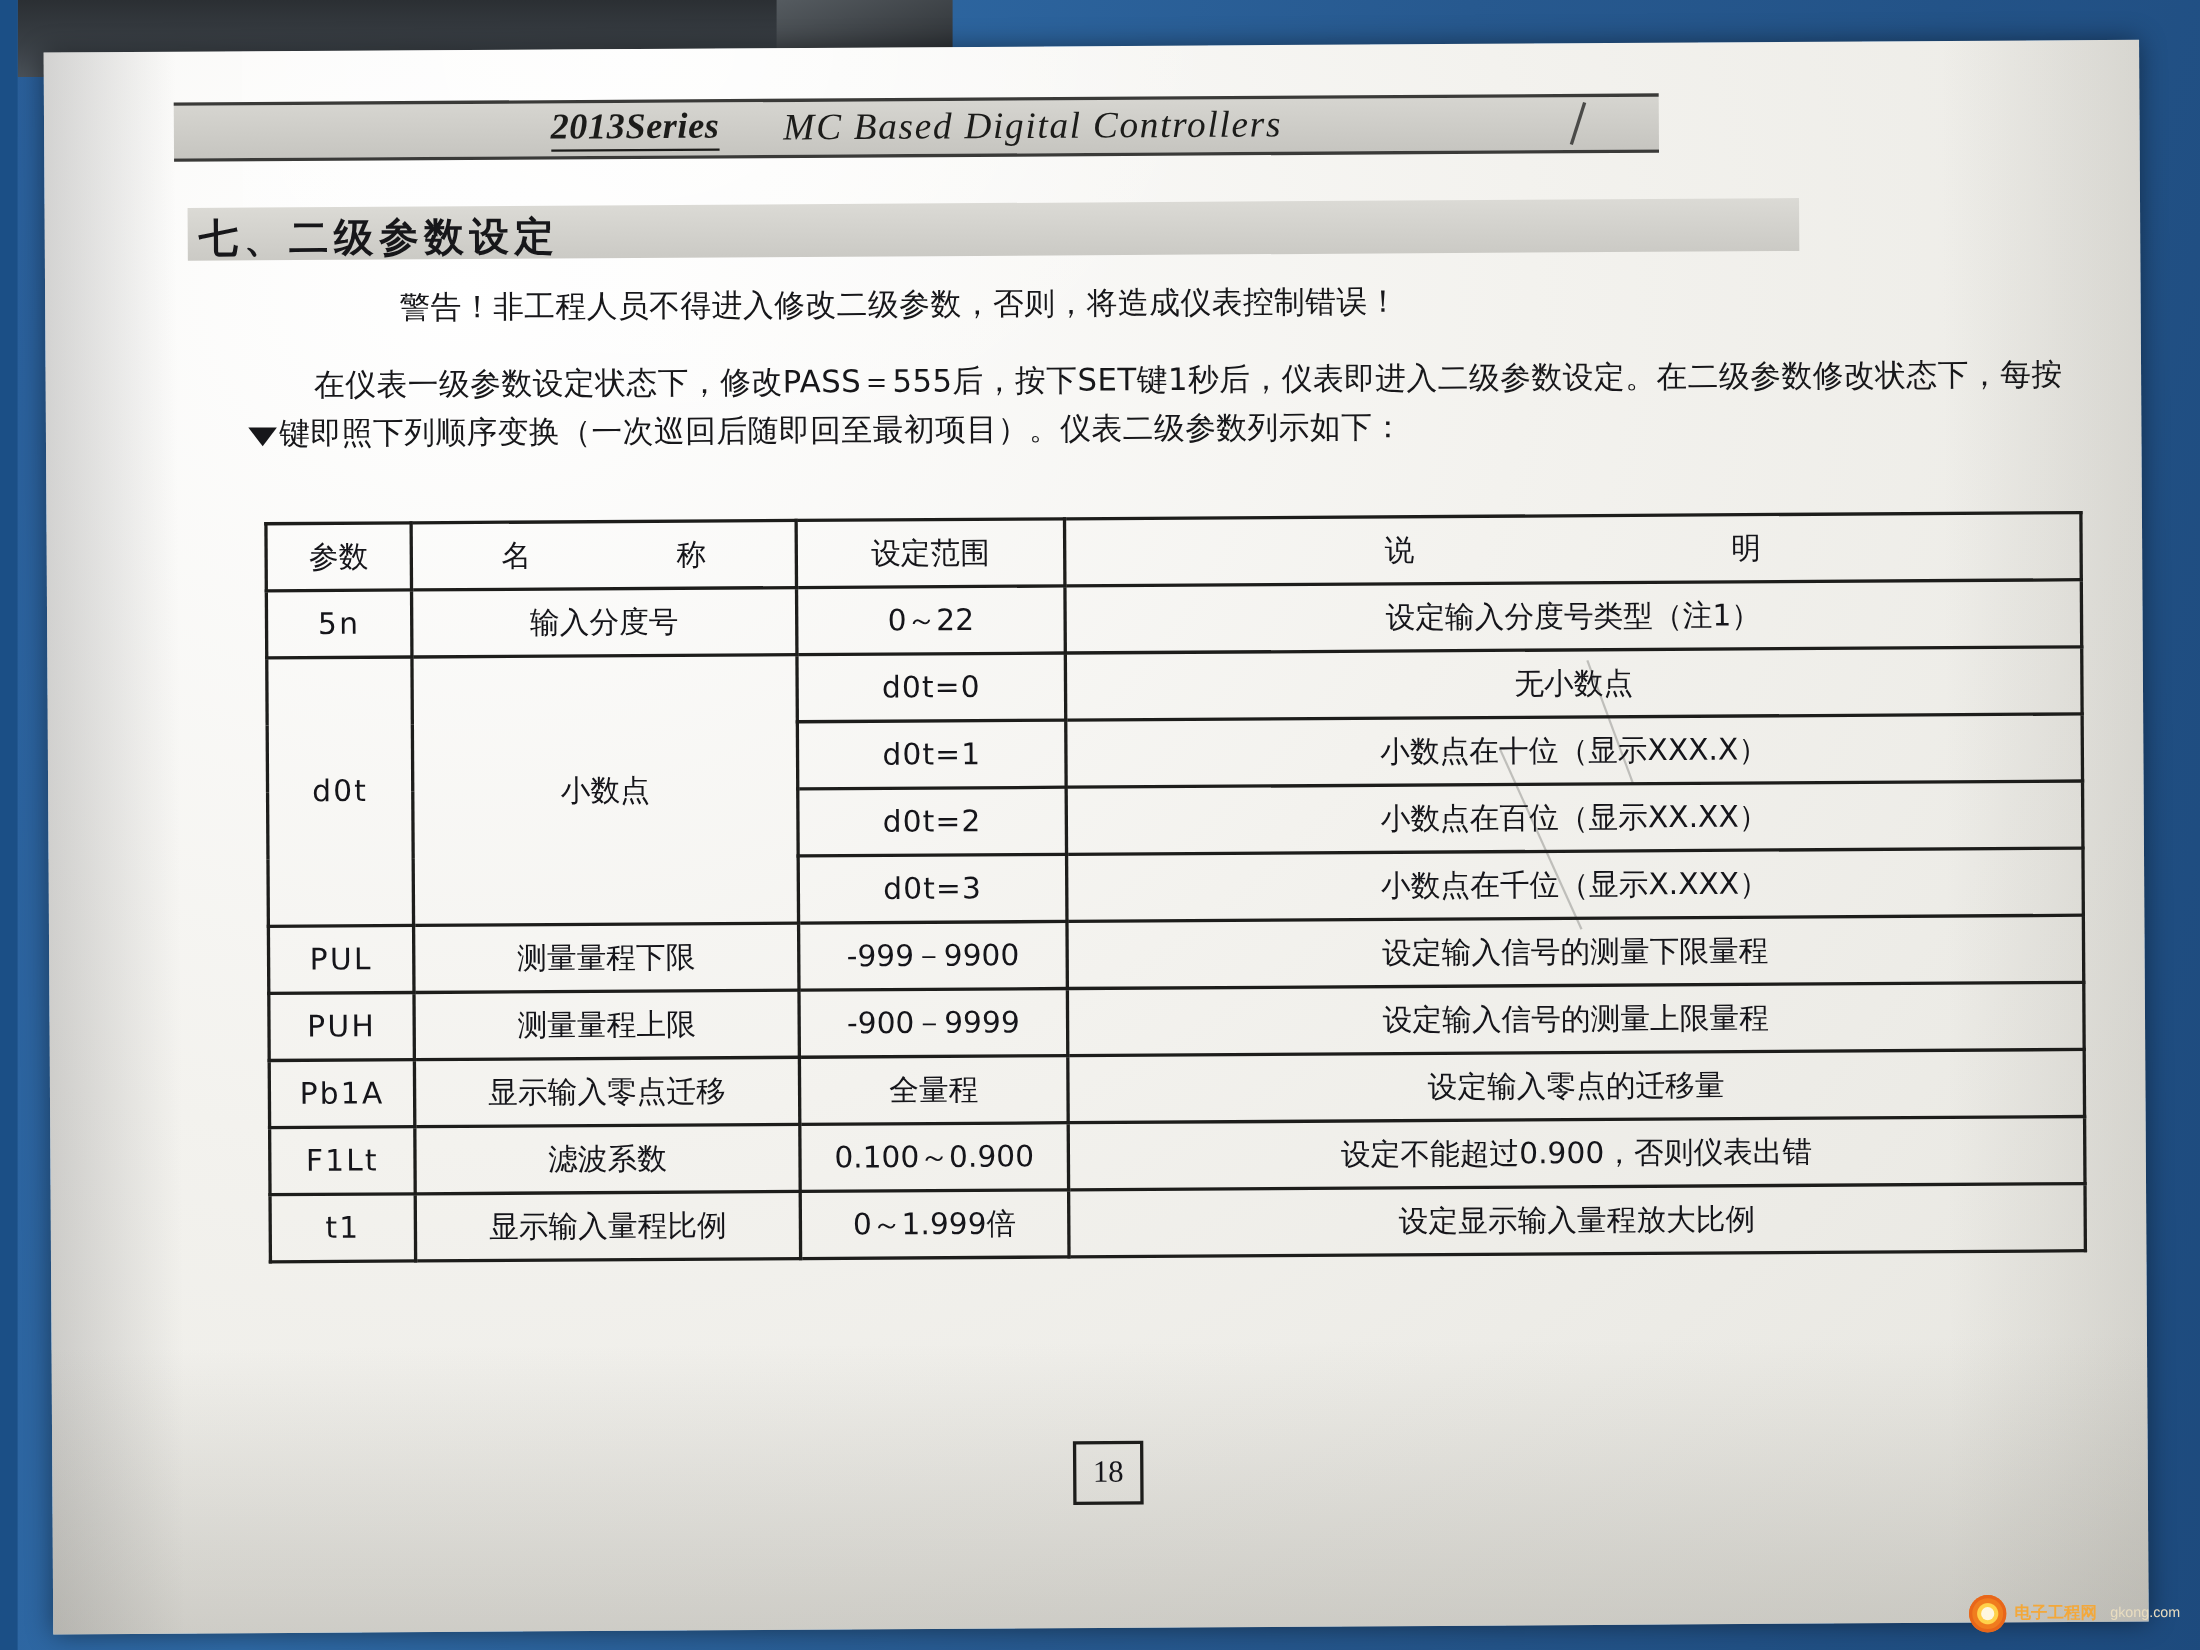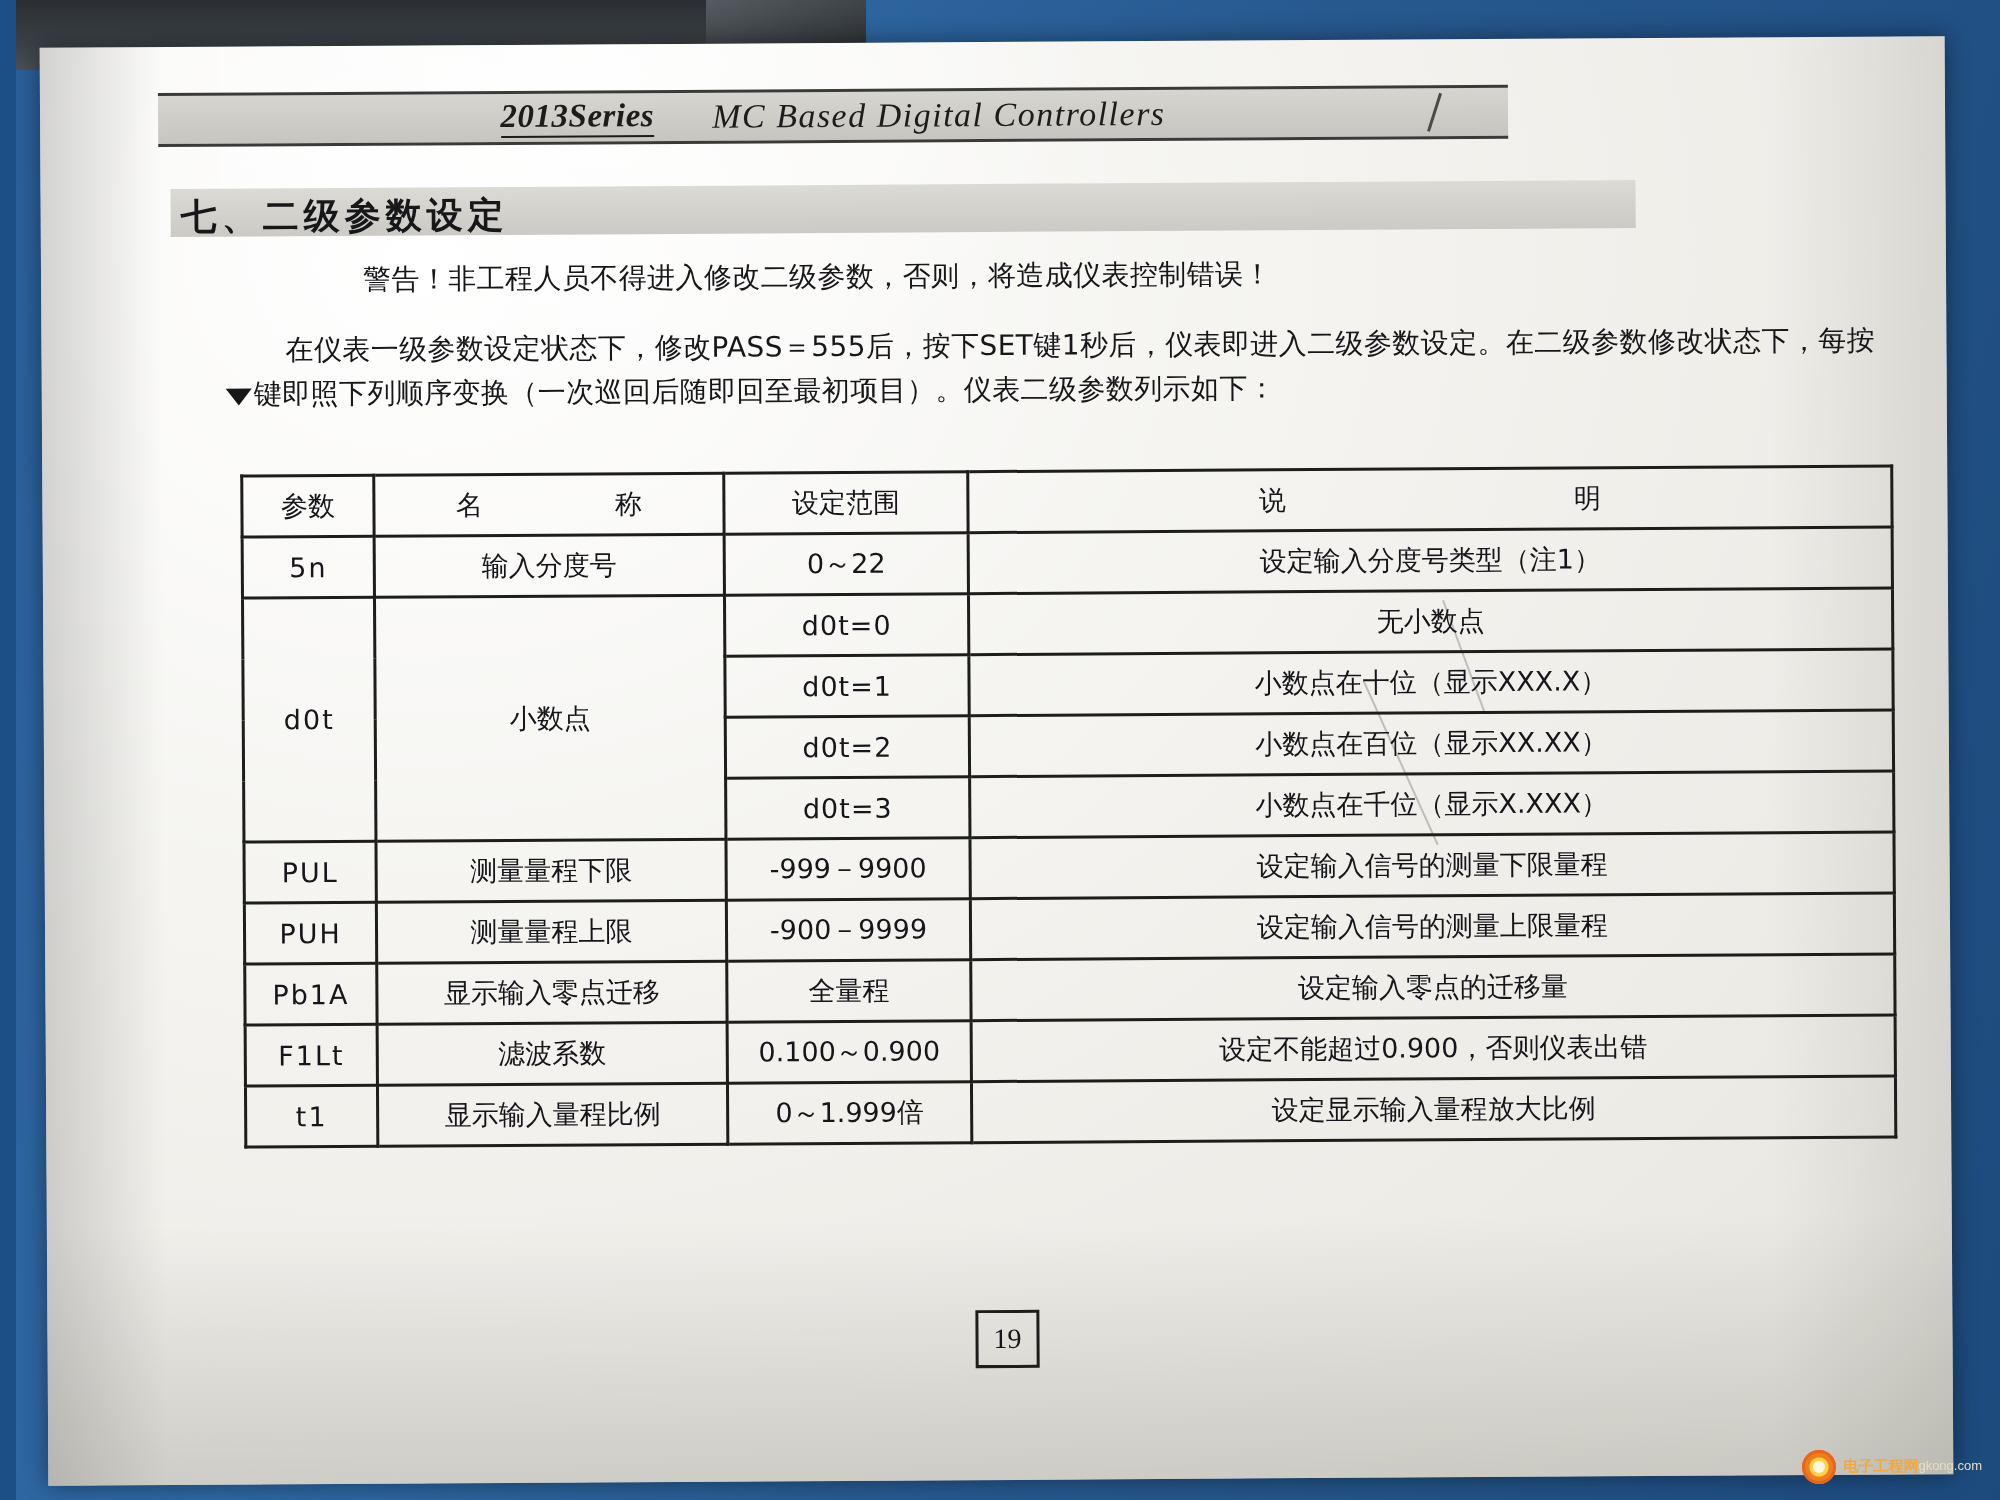--- a/index.html
+++ b/index.html
@@ -261,20 +261,21 @@
   .wm-cn {
     font-family: "DejaVu Sans", sans-serif;
     font-size: 15px;
     color: #f3a83a;
     font-weight: bold;
   }
   .wm-en {
     font-family: "Liberation Sans", sans-serif;
     font-size: 13px;
     color: #e9ddc0;
+    margin-left: 12px;
   }
 
   .tri-down {
     display: inline-block;
     width: 0; height: 0;
     border-left: 13px solid transparent;
     border-right: 13px solid transparent;
     border-top: 17px solid #17171a;
     vertical-align: -2px;
     margin: 0 2px;
@@ -388,21 +389,21 @@
           <tr>
             <td class="code">t1</td>
             <td>显示输入量程比例</td>
             <td>0～1.999倍</td>
             <td class="desc">设定显示输入量程放大比例</td>
           </tr>
         </tbody>
       </table>
     </div>
 
-    <div class="pageno">19</div>
+    <div class="pageno">18</div>
 
   </div>
 
   <div class="wm">
     <div class="wm-gear"></div>
     <div class="wm-text">
       <span class="wm-cn">电子工程网</span>
       <span class="wm-en">gkong.com</span>
     </div>
   </div>

